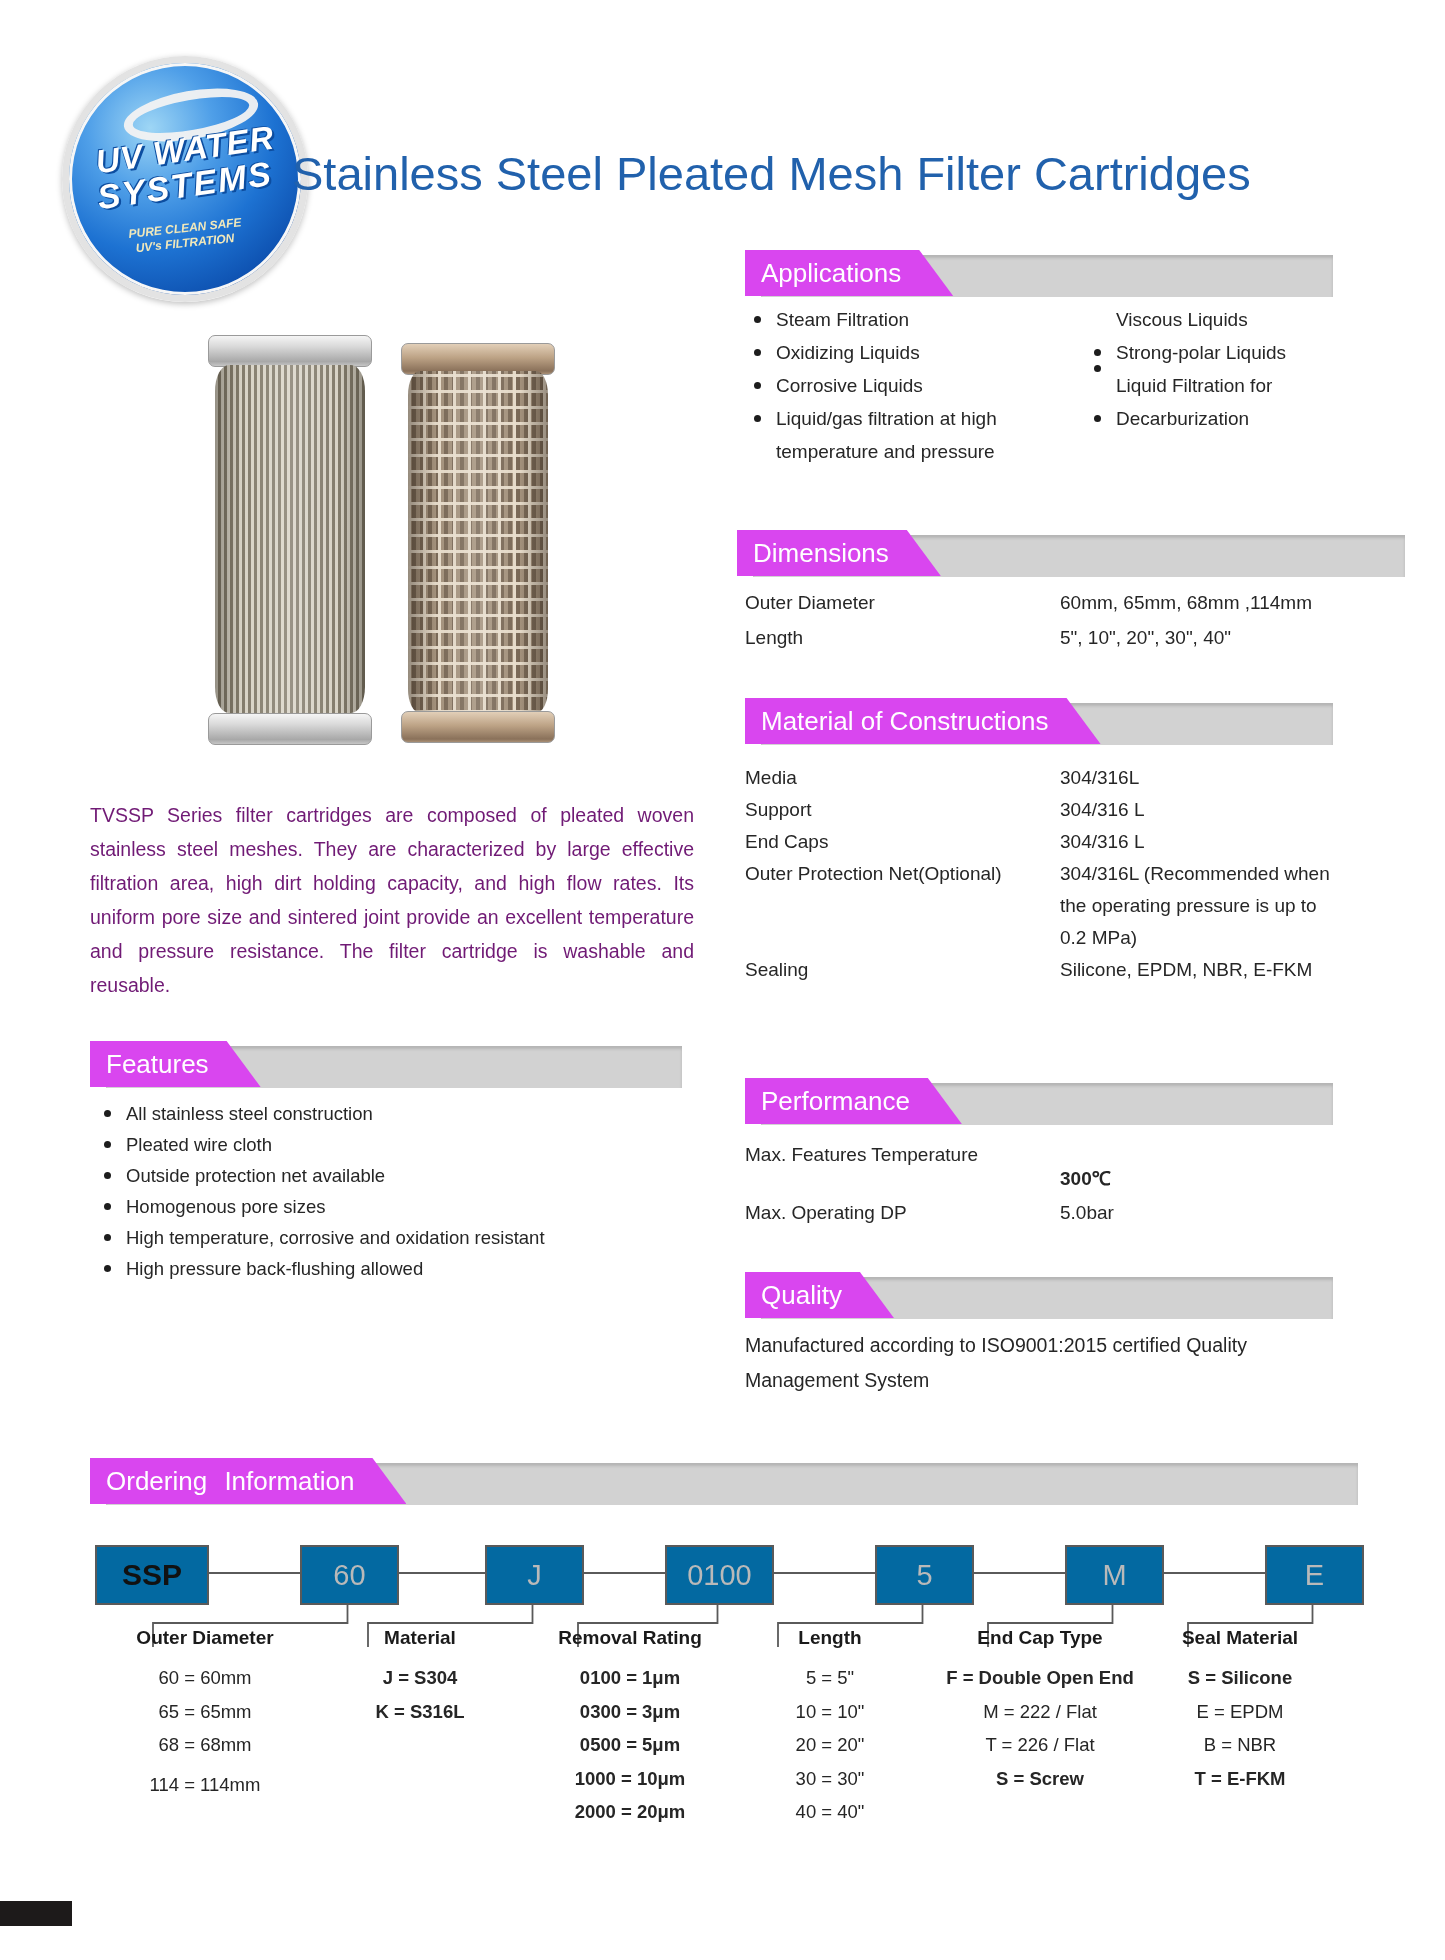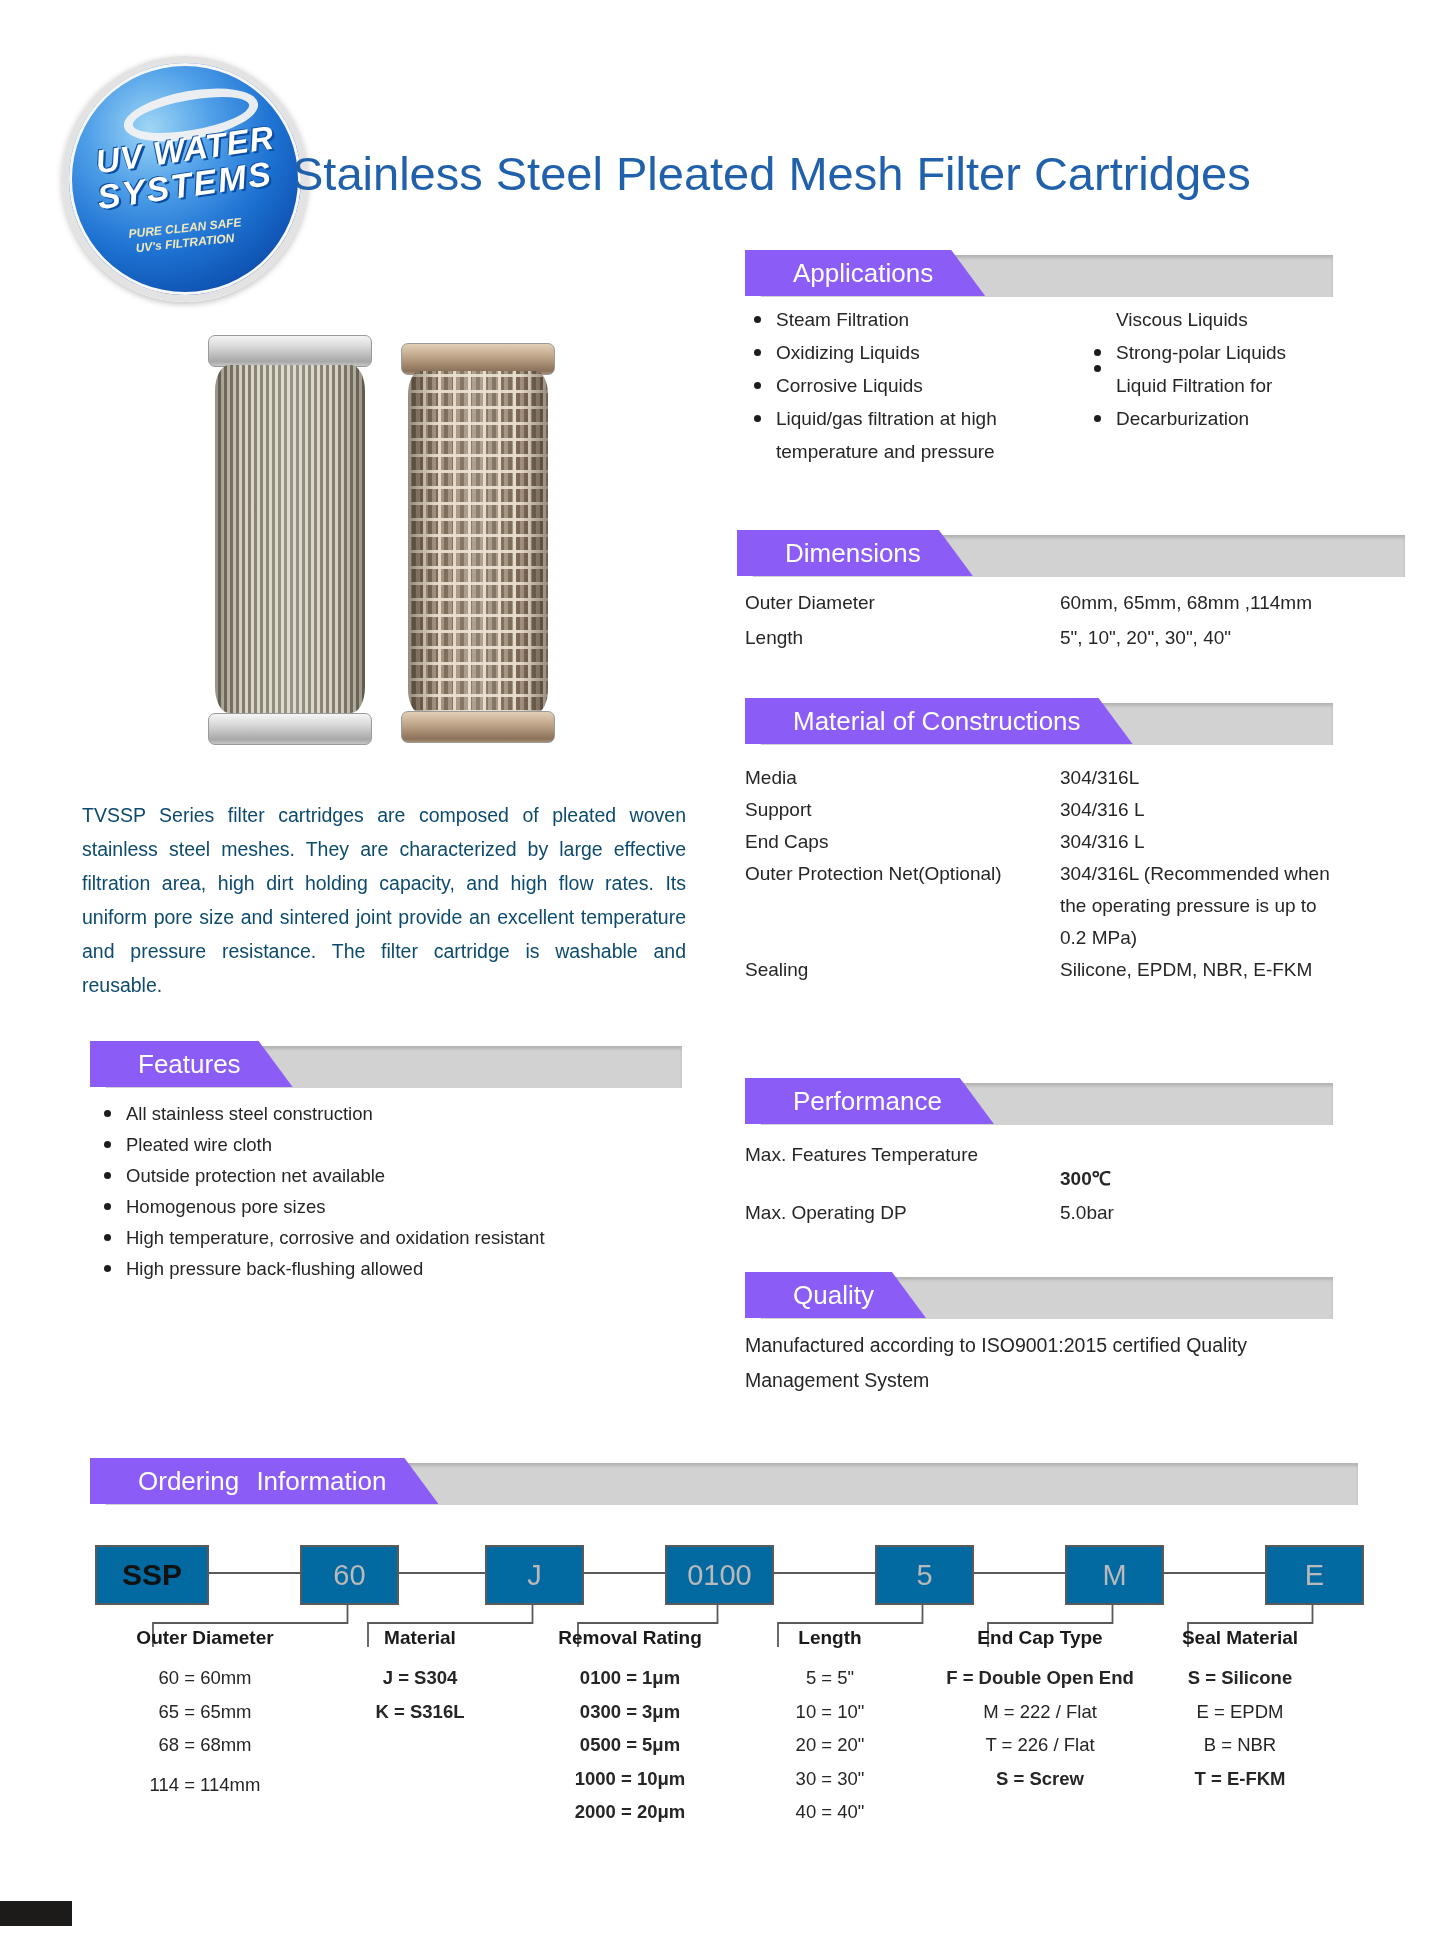--- a/index.html
+++ b/index.html
@@ -24,22 +24,22 @@
         font-size:12px;font-weight:bold;font-style:italic;transform:rotate(-6deg);}
 
   
   .doc-title{position:absolute;left:292px;top:146px;width:1060px;font-size:47px;color:#2161ac;
         letter-spacing:0px;white-space:nowrap;}
 
   
   .sec-hdr{position:absolute;height:50px;}
   .sec-gray{position:absolute;left:16px;right:0;top:5px;height:42px;background:#d2d2d2;
         box-shadow:inset 0 3px 3px rgba(0,0,0,.14);}
-  .sec-blue{position:absolute;left:0;top:0;height:46px;background:#8b5cf6;color:#ffffff;
-        font-size:26px;line-height:46px;padding:0 52px 0 48px;
+  .sec-blue{position:absolute;left:0;top:0;height:46px;background:#d946ef;color:#ffffff;
+        font-size:26px;line-height:46px;padding:0 52px 0 16px;
         clip-path:polygon(0 0, calc(100% - 34px) 0, 100% 100%, 0 100%);}
 
   
   .cart{position:absolute;}
   .cap{position:absolute;left:-7px;right:-7px;height:30px;border-radius:7px;border:1px solid #9a9a9a;}
   .cap.silver{background:linear-gradient(#f5f5f5,#d9d9d9 35%,#a8a8a8 85%,#c6c6c6);}
   .cap.bronze{background:linear-gradient(#e2cfb8,#bda386 45%,#8a715a 90%,#a98f75);}
   .cart-left{left:215px;top:335px;width:150px;height:410px;}
   .cart-left .body{position:absolute;left:0;top:30px;width:150px;height:348px;border-radius:14px/26px;
         background:
@@ -49,22 +49,22 @@
   .cart-right{left:408px;top:343px;width:140px;height:400px;}
   .cart-right .body{position:absolute;left:0;top:28px;width:140px;height:342px;border-radius:12px/24px;
         background:
          linear-gradient(90deg, rgba(40,30,20,.42), rgba(255,255,255,0) 20%, rgba(255,255,255,.15) 50%, rgba(255,255,255,0) 80%, rgba(40,30,20,.42)),
          repeating-linear-gradient(0deg, rgba(232,221,204,.95) 0px, rgba(232,221,204,.95) 3px, rgba(0,0,0,0) 3px, rgba(0,0,0,0) 16px),
          repeating-linear-gradient(90deg, rgba(232,221,204,.95) 0px, rgba(232,221,204,.95) 3px, rgba(0,0,0,0) 3px, rgba(0,0,0,0) 15px),
          repeating-linear-gradient(90deg,#a3917c 0px,#a3917c 4px,#796856 4px,#796856 8px);}
   .cart-right .capb{top:auto;bottom:0;}
 
   
-  .descr{position:absolute;left:82px;top:798px;width:604px;font-size:19.5px;line-height:34px;
-        text-align:justify;color:#0c4a6e;}
+  .descr{position:absolute;left:90px;top:798px;width:604px;font-size:19.5px;line-height:34px;
+        text-align:justify;color:#701a75;}
   .bullet-list{position:absolute;}
   .b-item{position:relative;padding-left:28px;font-size:19px;line-height:33px;color:#262626;}
   .b-item::before{content:"";position:absolute;left:6px;top:13px;width:7px;height:7px;border-radius:50%;background:#1d1d1d;}
   .b-item.no-dot::before{display:none;}
   .b-item.raised::before{top:-4px;}
   .feat-item{position:relative;padding-left:30px;font-size:18.5px;line-height:31px;color:#262626;}
   .feat-item::before{content:"";position:absolute;left:8px;top:12px;width:7px;height:7px;border-radius:50%;background:#1d1d1d;}
 
   .kv{position:absolute;}
   .kv-row{display:flex;}

